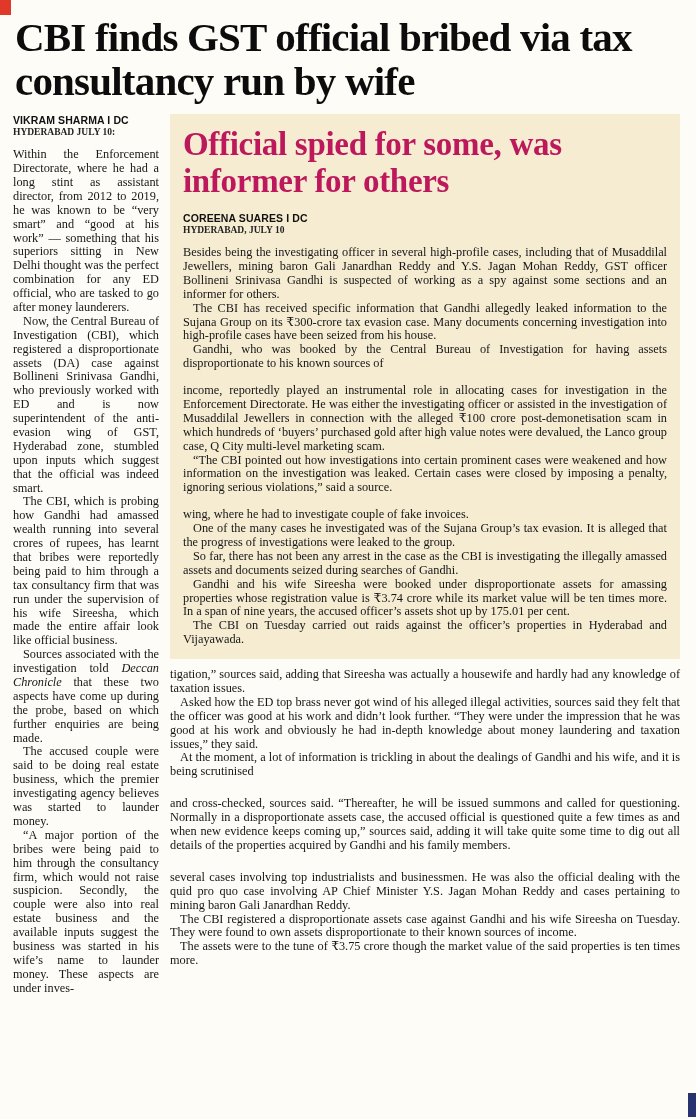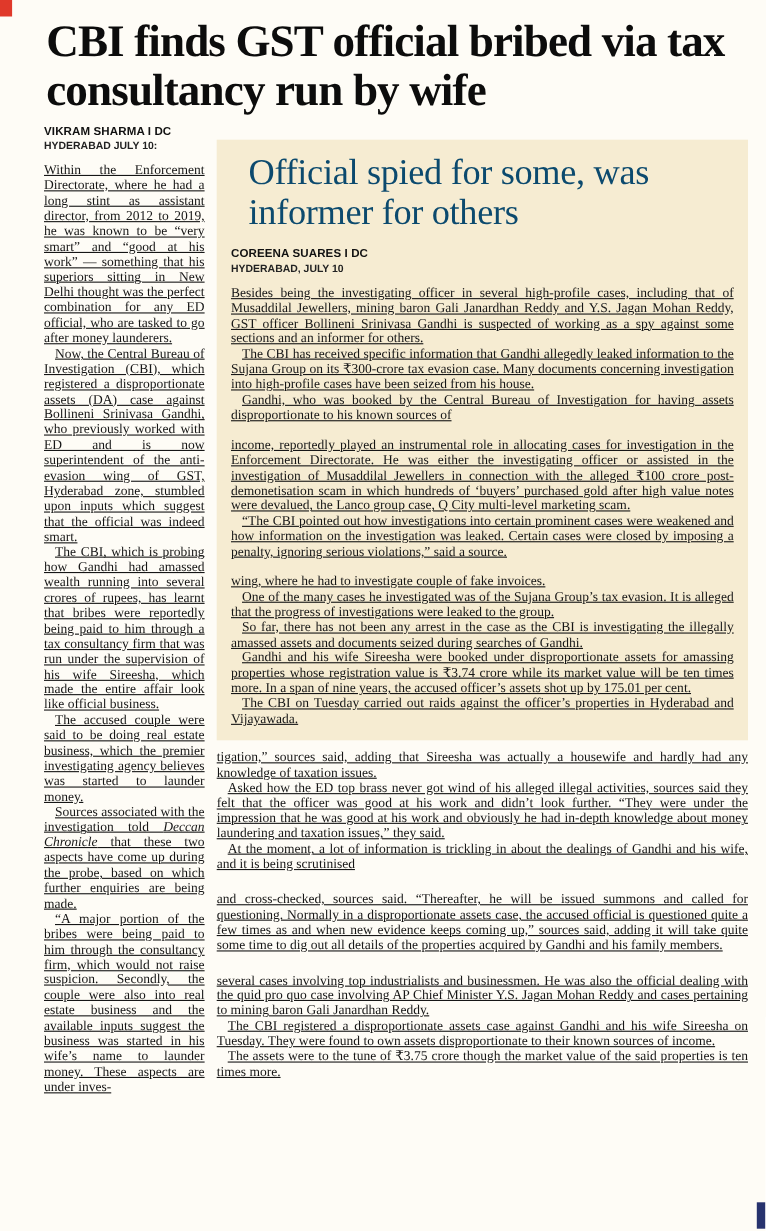--- a/index.html
+++ b/index.html
@@ -6,72 +6,72 @@
   .page {
     position: relative;
     width: 696px;
     height: 1119px;
     margin: 0 auto;
     background: #fefcf6;
     overflow: hidden;
     font-family: "Liberation Serif", "DejaVu Serif", serif;
     color: #161616;
     box-sizing: border-box;
-    padding: 14px 16px 0 40px;
+    padding: 14px 16px 0 13px;
   }
   .corner-top-left {
     position: absolute; top: 0; left: 0;
     width: 11px; height: 15px;
     background: var(--accent-red, #e0392a);
   }
   .corner-bottom-right {
     position: absolute; right: 0; bottom: 2px;
     width: 8px; height: 24px;
     background: var(--corner-blue, #27336e);
   }
   .headline {
     margin: 2px 0 10px 2px;
     font-size: 41px;
     line-height: 1.07;
     font-weight: 700;
     letter-spacing: -0.8px;
     color: #0c0c0c;
   }
-  .body-row { display: flex; gap: 11px; align-items: center; }
+  .body-row { display: flex; gap: 11px; align-items: flex-start; }
   .lead-col { flex: 0 0 146px; width: 146px; }
   .right-area { flex: 1 1 auto; min-width: 0; }
   .byline {
     font-family: "Liberation Sans", "DejaVu Sans", sans-serif;
     font-weight: 700; font-size: 10.5px; line-height: 1.2;
     letter-spacing: 0.1px; color: #111;
   }
   .dateline {
-    font-family: Liberation Sans, sans-serif;
+    font-family: Liberation Serif, serif;
     font-weight: 700; font-size: 9.5px; line-height: 1.25;
     color: #222; margin: 1px 0 9px 0;
   }
   .paras p {
     margin: 0;
     font-size: 12.3px;
     line-height: 1.13;
     text-align: justify;
-    -webkit-hyphens: auto; hyphens: auto; text-decoration: underline;
+    -webkit-hyphens: auto; hyphens: auto;
   }
   .paras p + p { text-indent: 10px; }
   .box {
     background: var(--box-bg, #f6ecd2);
     padding: 10px 13px 12px 13px;
   }
   .box-headline {
-    margin: 2px 0 12px 16px;
+    margin: 2px 0 12px 0;
     font-size: 33px;
     line-height: 1.12;
-    font-weight: 400;
+    font-weight: 700;
     letter-spacing: -0.3px;
-    color: #0c4a6e;
+    color: #be185d;
   }
   .box-cols { display: flex; gap: 13px; flex-direction: column; }
   .box-col { flex: 1 1 0; min-width: 0; }
   .bottom-cols { display: flex; gap: 18px; margin-top: 9px; flex-direction: column; }
   .bottom-col { flex: 1 1 0; min-width: 0; }
 </style>
 </head>
 <body>
 
 <div class="page">
@@ -82,22 +82,22 @@
 
   <div class="body-row">
 
     <div class="lead-col">
       <div class="byline">VIKRAM SHARMA I DC</div>
       <div class="dateline">HYDERABAD JULY 10:</div>
       <div class="paras">
           <p>Within the Enforcement Directorate, where he had a long stint as assistant director, from 2012 to 2019, he was known to be “very smart” and “good at his work” — something that his superiors sitting in New Delhi thought was the perfect combination for any ED official, who are tasked to go after money launderers.</p>
           <p>Now, the Central Bureau of Investigation (CBI), which registered a disproportionate assets (DA) case against Bollineni Srinivasa Gandhi, who previously worked with ED and is now superintendent of the anti-evasion wing of GST, Hyderabad zone, stumbled upon inputs which suggest that the official was indeed smart.</p>
           <p>The CBI, which is probing how Gandhi had amassed wealth running into several crores of rupees, has learnt that bribes were reportedly being paid to him through a tax consultancy firm that was run under the supervision of his wife Sireesha, which made the entire affair look like official business.</p>
+          <p>Sources associated with the investigation told <i>Deccan Chronicle</i> that these two aspects have come up during the probe, based on which further enquiries are being made.</p>
           <p>The accused couple were said to be doing real estate business, which the premier investigating agency believes was started to launder money.</p>
-          <p>Sources associated with the investigation told <i>Deccan Chronicle</i> that these two aspects have come up during the probe, based on which further enquiries are being made.</p>
           <p>“A major portion of the bribes were being paid to him through the consultancy firm, which would not raise suspicion. Secondly, the couple were also into real estate business and the available inputs suggest the business was started in his wife’s name to launder money. These aspects are under inves-</p>
         </div>
     </div>
 
     <div class="right-area">
 
       <div class="box">
         <h2 class="box-headline">Official spied for some, was informer for others</h2>
         <div class="box-cols">
           <div class="box-col">

